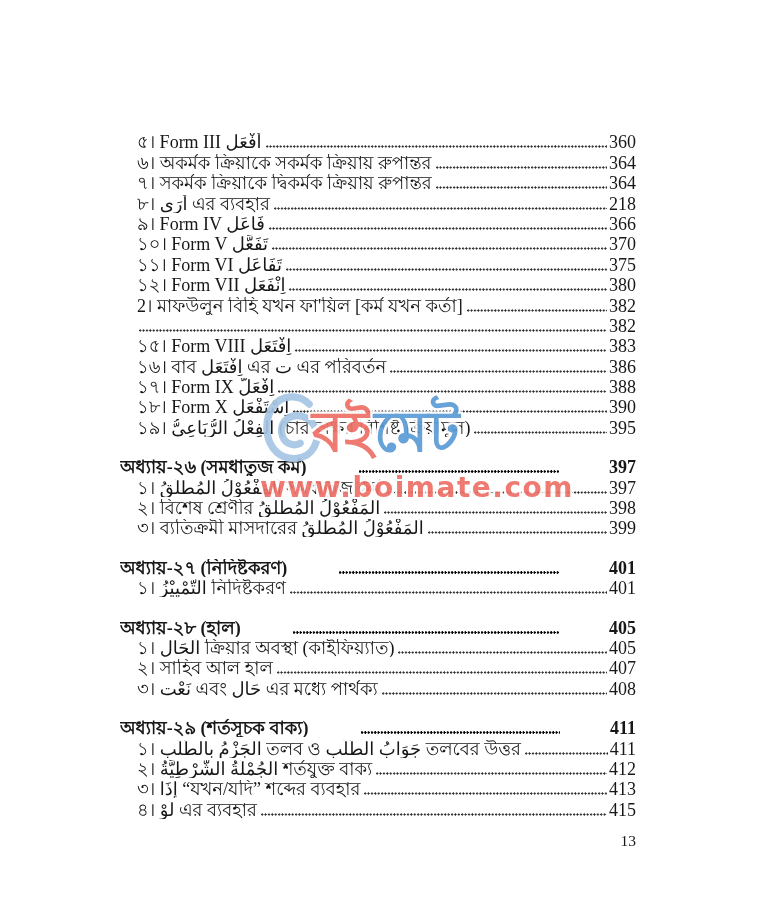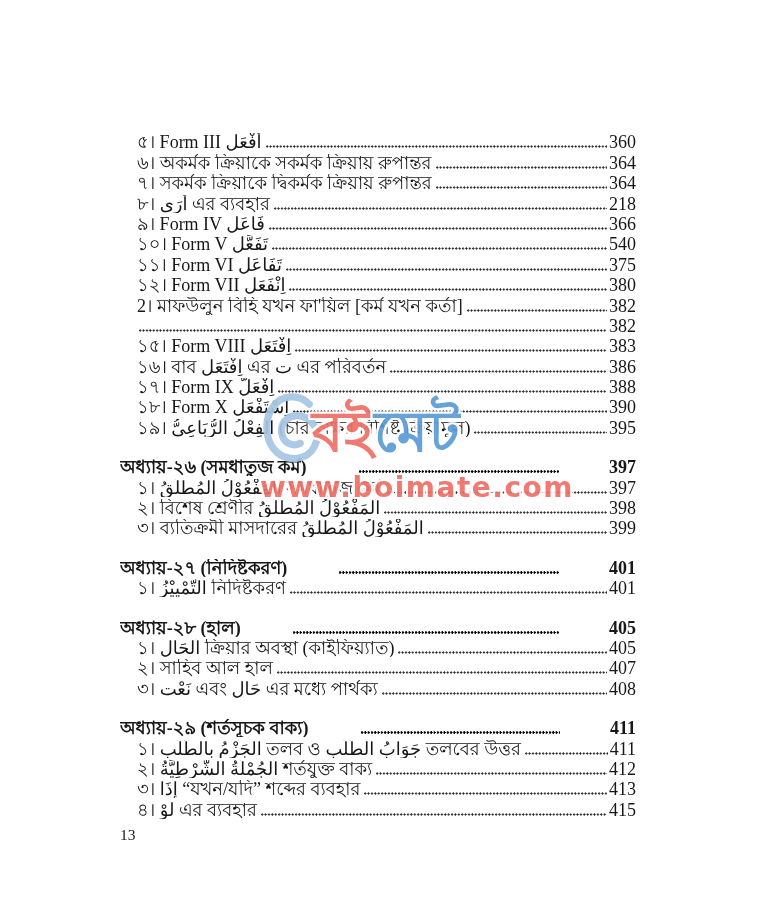--- a/index.html
+++ b/index.html
@@ -19,21 +19,21 @@
   .leader { flex:1 1 auto; min-width:8px; position:relative; }
   .leader::after {
     content:""; position:absolute; left:2px; right:1px; bottom:3px; height:3px;
     background-image: radial-gradient(circle at 1.1px 1.5px, #2f2f2f 0.95px, transparent 1.25px);
     background-size:3.4px 3px; background-repeat:repeat-x;
   }
   .chapter .leader::after {
     background-image: radial-gradient(circle at 1.1px 1.5px, #000 1.1px, transparent 1.35px);
     background-size:3.3px 3px;
   }
-  .footer { text-align:left; margin-top:7px; font-size:15.5px; }
+  .footer { text-align:right; margin-top:13px; font-size:15.5px; }
 
   
   .watermark { position:absolute; left:260px; top:386px; opacity:0.92; pointer-events:none; }
   .wm-row { display:flex; align-items:center; }
   .clip { display:inline-block; margin-right:-8px; }
   .clip svg { width:60px; height:88px; }
   .brand {
     font-family:"DejaVu Sans", sans-serif; font-weight:bold;
     font-size:56px; line-height:1; letter-spacing:1px;
     text-shadow:-2px -2px 0 #fff, 2px -2px 0 #fff, -2px 2px 0 #fff, 2px 2px 0 #fff,
@@ -75,21 +75,21 @@
           <span class="pnum">218</span>
         </div>
         <div class="row item">
           <span class="label">৯। Form IV فَاعَل</span>
           <span class="leader"></span>
           <span class="pnum">366</span>
         </div>
         <div class="row item">
           <span class="label">১০। Form V تَفَعَّل</span>
           <span class="leader"></span>
-          <span class="pnum">540</span>
+          <span class="pnum">370</span>
         </div>
         <div class="row item">
           <span class="label">১১। Form VI تَفَاعَل</span>
           <span class="leader"></span>
           <span class="pnum">375</span>
         </div>
         <div class="row item">
           <span class="label">১২। Form VII اِنْفَعَل</span>
           <span class="leader"></span>
           <span class="pnum">380</span>

